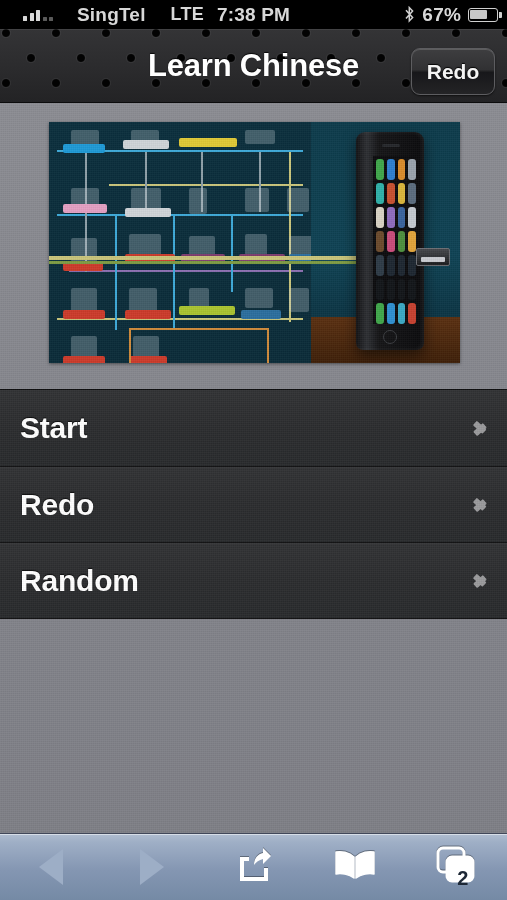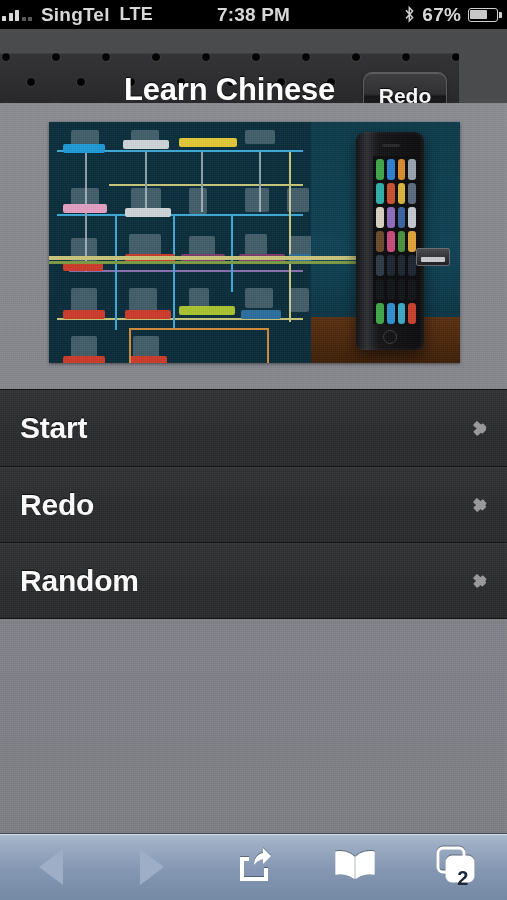--- a/index.html
+++ b/index.html
@@ -14,21 +14,21 @@
 
   
   .statusbar {
     position:absolute; top:0; left:0; width:507px; height:29px;
     background:#000;
     display:flex; align-items:center;
     color:#d8d8d8;
     font-size:19px; font-weight:bold;
     letter-spacing:0.2px;
   }
-  .sb-left { display:flex; align-items:center; gap:9px; padding-left:2px;justify-content:space-between; }
+  .sb-left { display:flex; align-items:center; gap:24px; padding-left:23px;justify-content:space-between; }
   .signal { display:flex; align-items:flex-end; gap:2.5px; height:13px; }
   .signal i { display:block; width:4px; background:#d8d8d8; border-radius:0.5px; }
   .signal i:nth-child(1){ height:5px; }
   .signal i:nth-child(2){ height:8px; }
   .signal i:nth-child(3){ height:11px; }
   .signal i:nth-child(4){ height:4px; background:#5a5a5a; }
   .signal i:nth-child(5){ height:4px; background:#5a5a5a; }
   .carrier { font-size:19px; font-weight:bold; }
   .network { font-size:18px; font-weight:bold; margin-left:1px; }
   .sb-center {
@@ -51,32 +51,31 @@
     position:absolute; top:2.4px; left:2.4px; bottom:2.4px;
     width:17px; background:#c8c8c8; border-radius:1px;
   }
   .battery .cap {
     position:absolute; right:-3.5px; top:4px;
     width:2.5px; height:6px; background:#d0d0d0; border-radius:0 1px 1px 0;
   }
 
   
   .navbar {
-    position:absolute; top:29px; left:0; width:459px; height:74px;
+    position:absolute; top:29px; left:0; width:507px; height:74px;
     background-color:#2a2a2c;
     background-image:
       radial-gradient(circle at 6px 6px, rgba(0,0,0,0.95) 3.4px, rgba(255,255,255,0.055) 4.6px, rgba(0,0,0,0) 5.4px),
       radial-gradient(circle at 6px 6px, rgba(0,0,0,0.95) 3.4px, rgba(255,255,255,0.055) 4.6px, rgba(0,0,0,0) 5.4px),
       linear-gradient(to bottom, #343436 0%, #2b2b2d 55%, #232325 100%);
     background-size: 50px 50px, 50px 50px, 100% 100%;
     background-position: 0 -2px, 25px 23px, 0 0;
     display:flex; align-items:center; justify-content:center;
     border-bottom:1px solid #0c0c0d;
     box-shadow: inset 0 1px 0 rgba(255,255,255,0.07);
-    margin-top: 24px;
   }
   .nav-title {
     color:#ffffff;
     font-size:31px; font-weight:bold;
     letter-spacing:-0.2px;
     text-shadow:0 -1px 1px rgba(0,0,0,0.85);
   }
   .about-btn {
     position:absolute; right:12px; top:19px;
     width:84px; height:47px;

